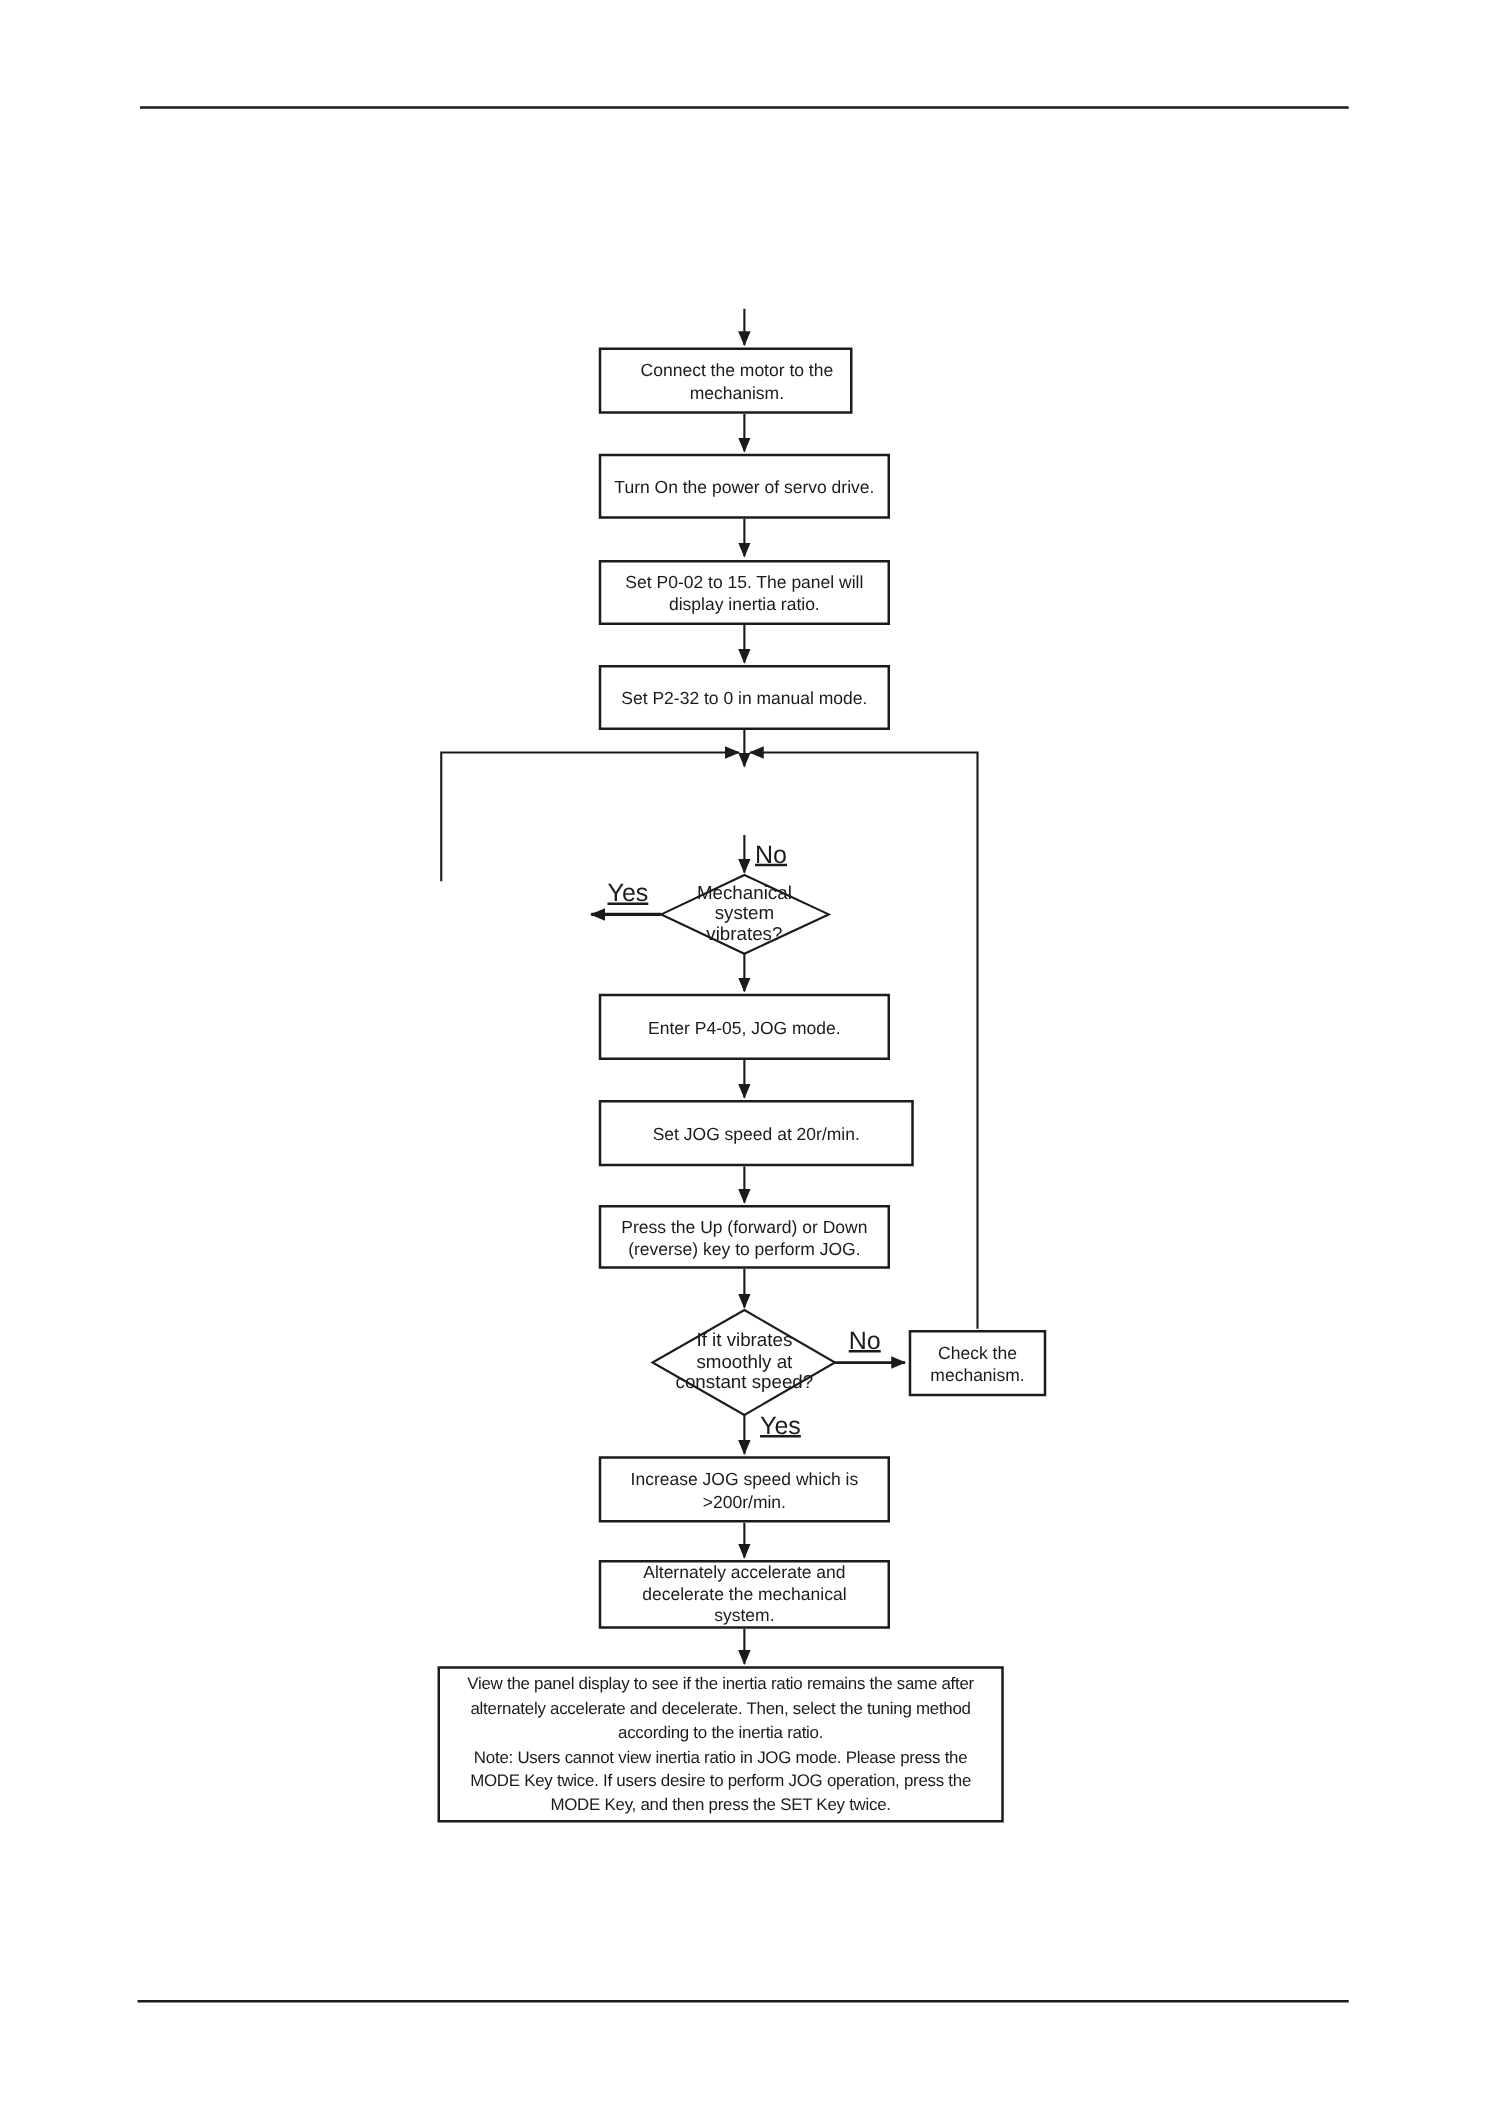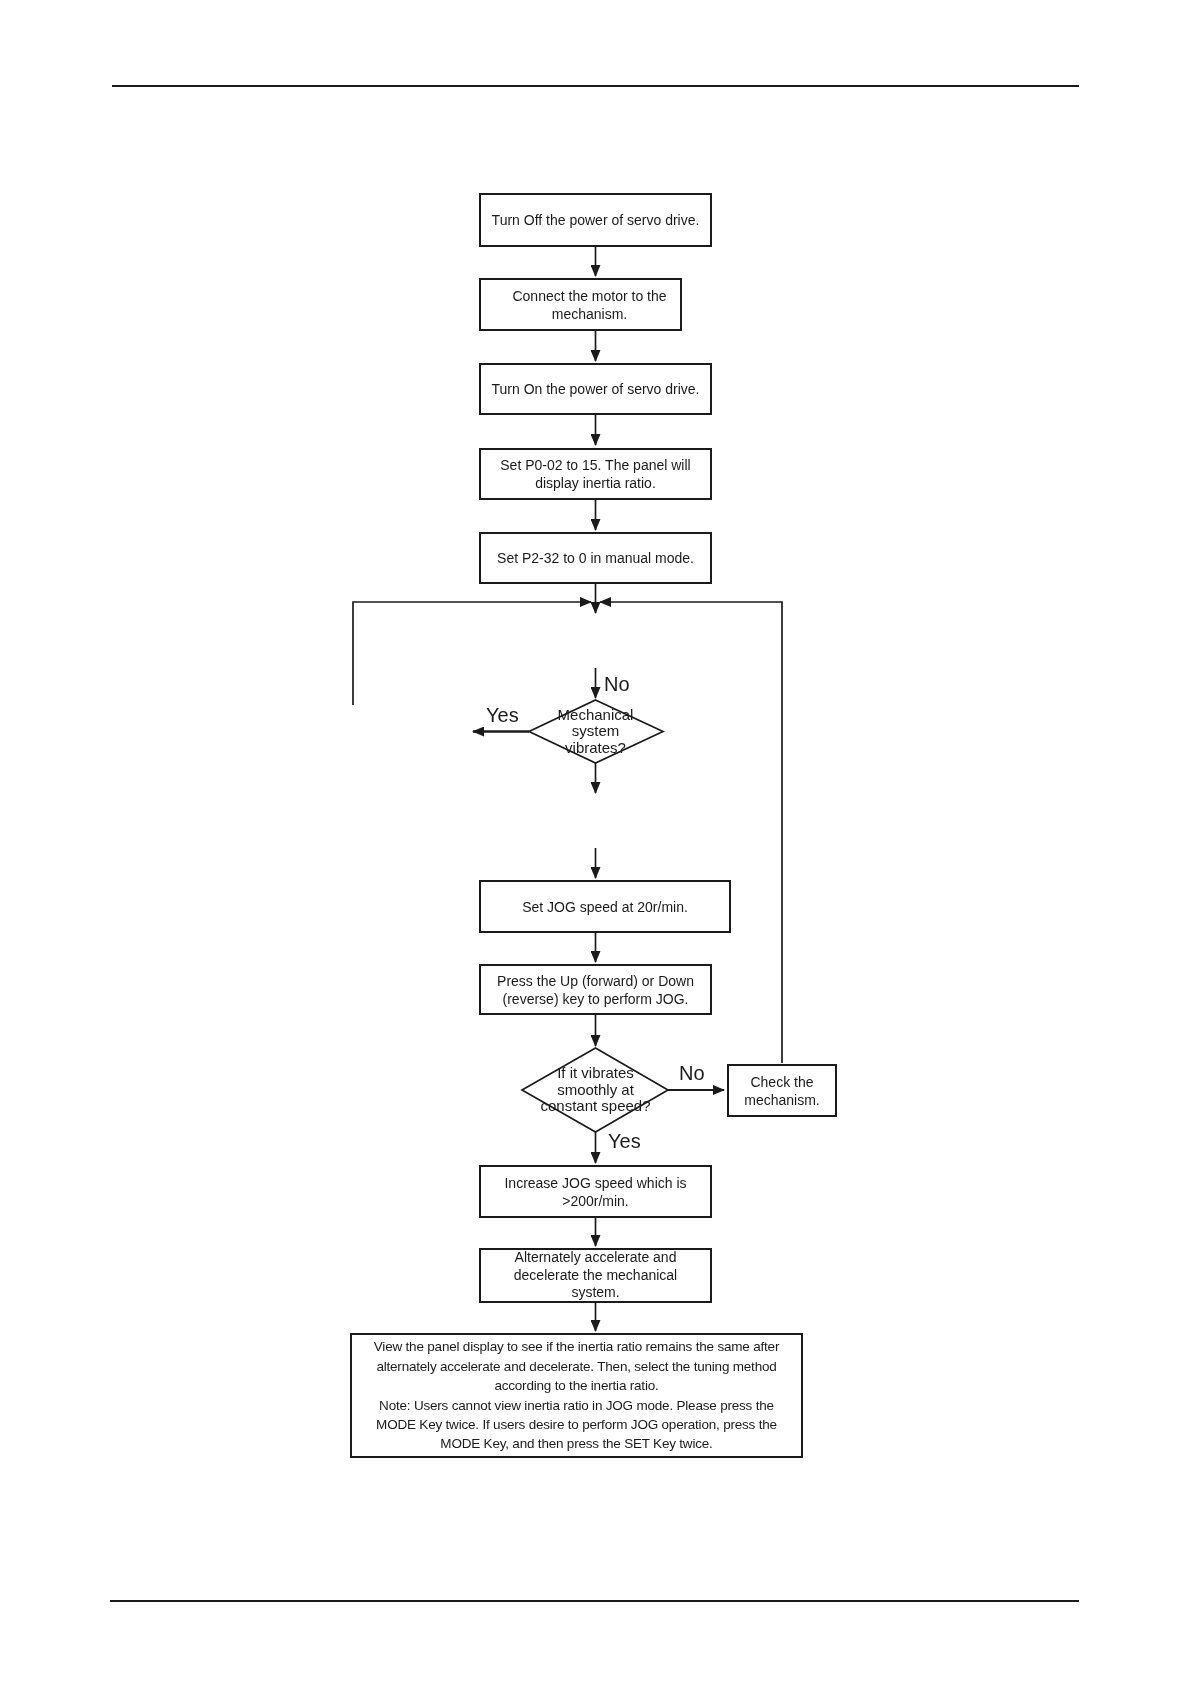--- a/index.html
+++ b/index.html
@@ -56,20 +56,21 @@
     white-space: pre;
     font-size: 15px;
     line-height: 16.5px;
     color: #1b1b1b;
   }
   .branch-label {
     position: absolute;
     font-size: 20px;
     line-height: 22px;
     color: #1b1b1b;
+    text-decoration: underline;
   }
 </style>
 </head>
 <body>
 
 <div class="page">
 
   <div class="rule" style="left:112px; top:85px; width:967px;"></div>
   <div class="rule" style="left:110px; top:1600px; width:969px;"></div>
 
@@ -101,23 +102,20 @@
     <line x1="668" y1="1090" x2="724" y2="1090" stroke="#1b1b1b" stroke-width="2.2" marker-end="url(#ah)"></line>
 
     <polyline points="353,705 353,602 591,602" stroke="#1b1b1b" stroke-width="1.7" fill="none" marker-end="url(#ah)"></polyline>
 
     <polyline points="782,1063 782,602 600,602" stroke="#1b1b1b" stroke-width="1.7" fill="none" marker-end="url(#ah)"></polyline>
 
     <polygon points="595.5,700 663,731.5 595.5,763 529,731.5" fill="#ffffff" stroke="#1b1b1b" stroke-width="1.7"></polygon>
     <polygon points="595.5,1048 668,1090 595.5,1132 522,1090" fill="#ffffff" stroke="#1b1b1b" stroke-width="1.7"></polygon>
   </svg>
 
-  <div class="node" style="left:479px; top:193px; width:233px; height:54px;">
-    <span class="lbl">Turn Off the power of servo drive.</span>
-  </div>
 
   <div class="node" style="left:479px; top:278px; width:203px; height:53px;padding-left:18px;">
     <span class="lbl">Connect the motor to the
 mechanism.</span>
   </div>
 
   <div class="node" style="left:479px; top:363px; width:233px; height:52px;">
     <span class="lbl">Turn On the power of servo drive.</span>
   </div>
 
@@ -125,20 +123,23 @@
     <span class="lbl">Set P0-02 to 15. The panel will
 display inertia ratio.</span>
   </div>
 
   <div class="node" style="left:479px; top:532px; width:233px; height:52px;">
     <span class="lbl">Set P2-32 to 0 in manual mode.</span>
   </div>
 
 
 
+  <div class="node" style="left:479px; top:795px; width:233px; height:53px;">
+    <span class="lbl">Enter P4-05, JOG mode.</span>
+  </div>
 
   <div class="node" style="left:479px; top:880px; width:252px; height:53px;">
     <span class="lbl">Set JOG speed at 20r/min.</span>
   </div>
 
   <div class="node" style="left:479px; top:964px; width:233px; height:51px;">
     <span class="lbl">Press the Up (forward) or Down
 (reverse) key to perform JOG.</span>
   </div>
 

